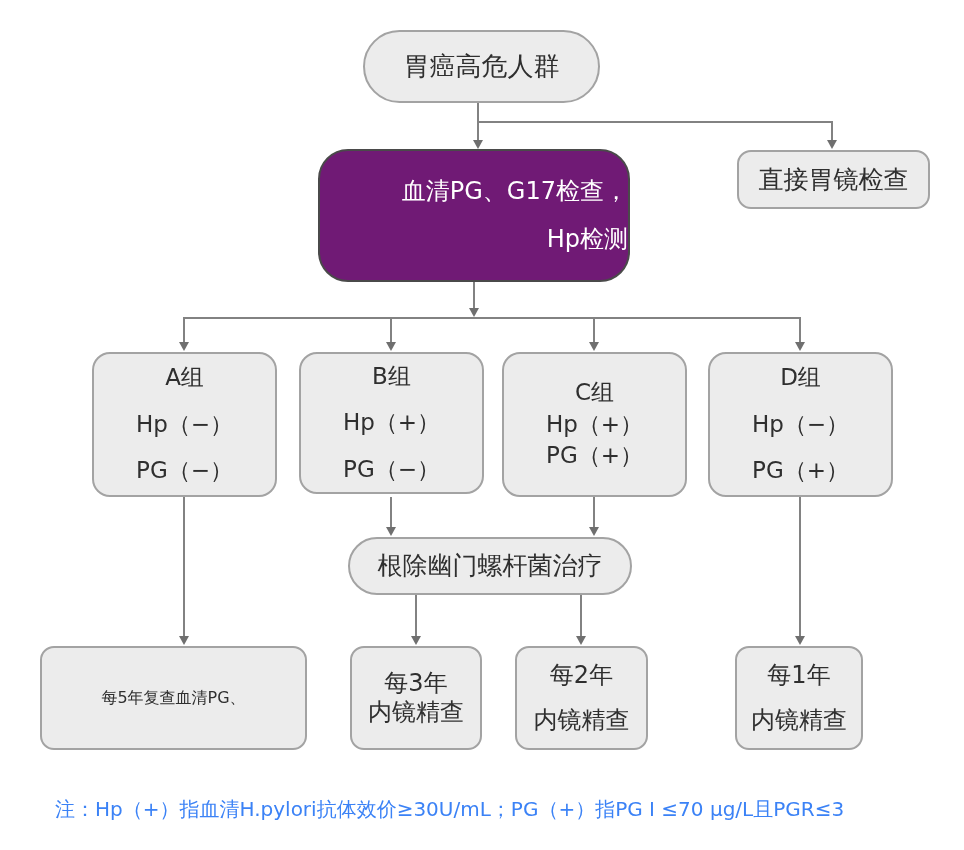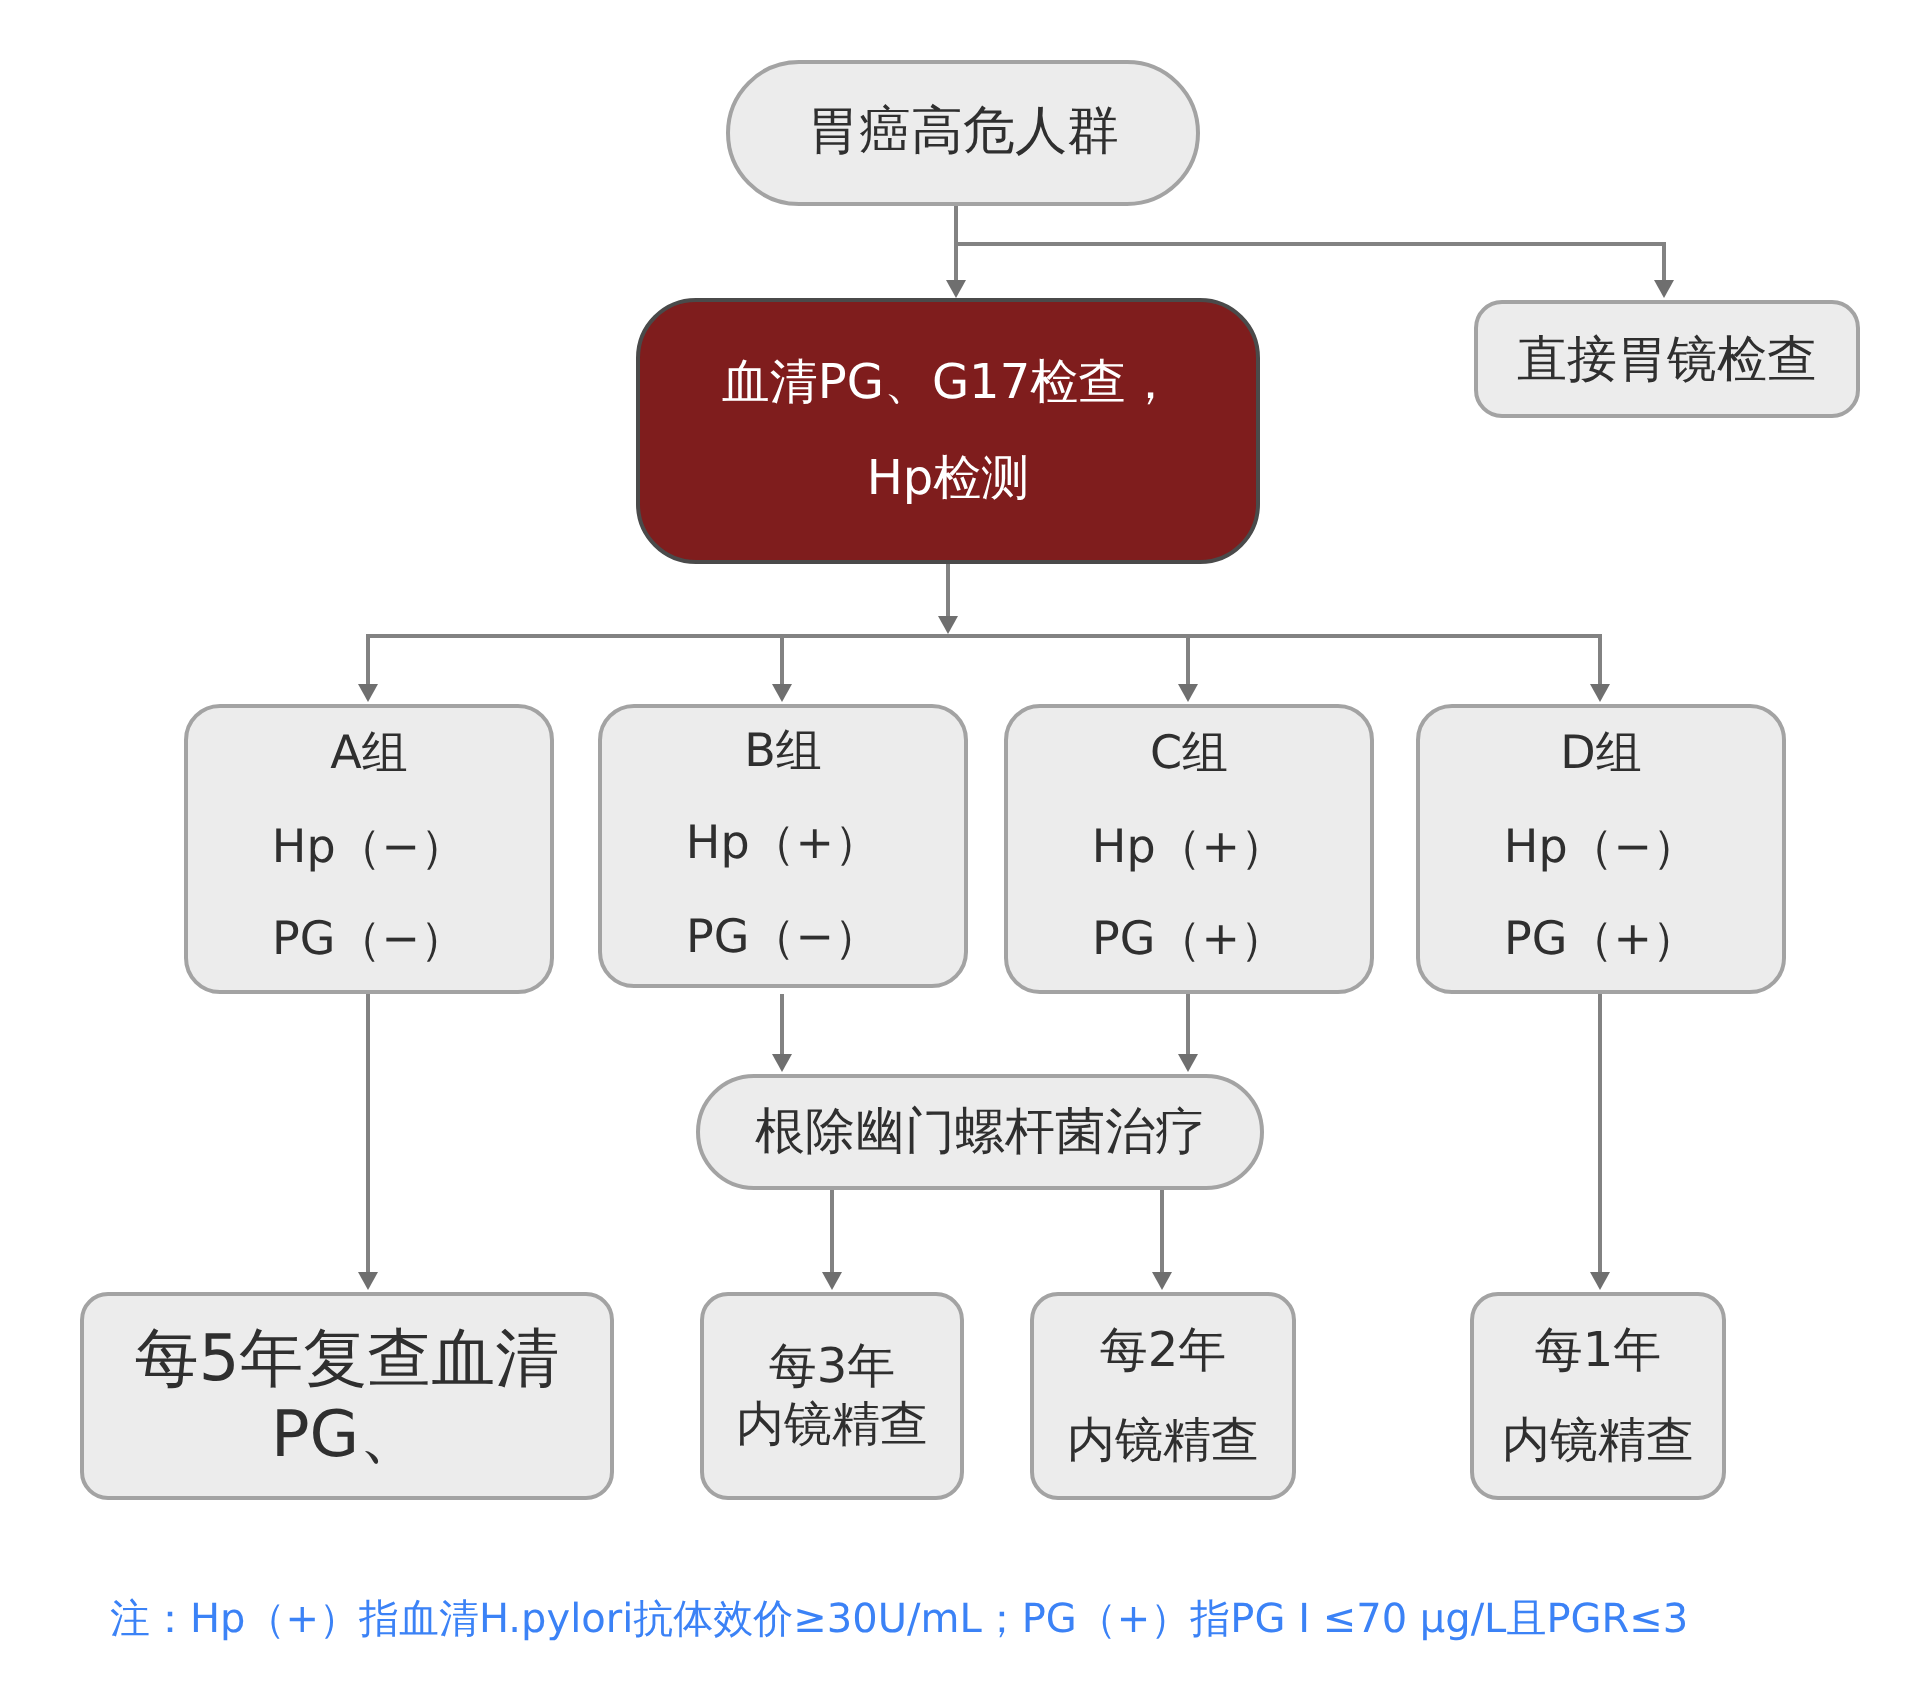--- a/index.html
+++ b/index.html
@@ -7,21 +7,21 @@
     position:relative;width:964px;height:850px;background:#ffffff;
     font-family:"DejaVu Sans","Liberation Sans",sans-serif;
     overflow:hidden;
   }
   .node{
     position:absolute;box-sizing:border-box;
     background:#ececec;border:2px solid #a3a3a3;color:#2f2f2f;
     display:flex;flex-direction:column;align-items:center;justify-content:center;
     text-align:center;line-height:1.2;
   }
-  .node.blue{background:#7f1d1d;border-color:#4a4a4a;color:#ffffff;}
+  .node.blue{background:#701a75;border-color:#4a4a4a;color:#ffffff;align-items:flex-end;}
   .vline{position:absolute;width:2px;background:#828282;}
   .hline{position:absolute;height:2px;background:#828282;}
   .arrow{
     position:absolute;width:0;height:0;
     border-left:5px solid transparent;border-right:5px solid transparent;
     border-top:9px solid #6f6f6f;
   }
   .note{
     position:absolute;left:55px;top:796px;font-size:20px;color:#3b82f6;
     white-space:nowrap;
@@ -66,21 +66,21 @@
   <div class="node" style="left:92px;top:352px;width:185px;height:145px;border-radius:18px;font-size:23px;gap:19px;">
     <span>A组</span>
     <span>Hp（−）</span>
     <span>PG（−）</span>
   </div>
   <div class="node" style="left:299px;top:352px;width:185px;height:142px;border-radius:18px;font-size:23px;gap:19px;">
     <span>B组</span>
     <span>Hp（+）</span>
     <span>PG（−）</span>
   </div>
-  <div class="node" style="left:502px;top:352px;width:185px;height:145px;border-radius:18px;font-size:23px;gap:19px;">
+  <div class="node" style="left:502px;top:352px;width:185px;height:145px;border-radius:18px;font-size:23px;gap:4px;">
     <span>C组</span>
     <span>Hp（+）</span>
     <span>PG（+）</span>
   </div>
   <div class="node" style="left:708px;top:352px;width:185px;height:145px;border-radius:18px;font-size:23px;gap:19px;">
     <span>D组</span>
     <span>Hp（−）</span>
     <span>PG（+）</span>
   </div>
 
@@ -95,21 +95,21 @@
 
   <div class="vline" style="left:183px;top:497px;height:140px;"></div>
   <div class="arrow" style="left:179px;top:636px;"></div>
   <div class="vline" style="left:415px;top:595px;height:42px;"></div>
   <div class="arrow" style="left:411px;top:636px;"></div>
   <div class="vline" style="left:580px;top:595px;height:42px;"></div>
   <div class="arrow" style="left:576px;top:636px;"></div>
   <div class="vline" style="left:799px;top:497px;height:140px;"></div>
   <div class="arrow" style="left:795px;top:636px;"></div>
 
-  <div class="node" style="left:40px;top:646px;width:267px;height:104px;border-radius:14px;font-size:32px;gap:21px;">
+  <div class="node" style="left:40px;top:646px;width:267px;height:104px;border-radius:14px;font-size:16px;gap:21px;">
     <span>每5年复查血清PG、</span>
   </div>
   <div class="node" style="left:350px;top:646px;width:132px;height:104px;border-radius:14px;font-size:24px;">
     <span>每3年</span>
     <span>内镜精查</span>
   </div>
   <div class="node" style="left:515px;top:646px;width:133px;height:104px;border-radius:14px;font-size:24px;gap:16px;">
     <span>每2年</span>
     <span>内镜精查</span>
   </div>

